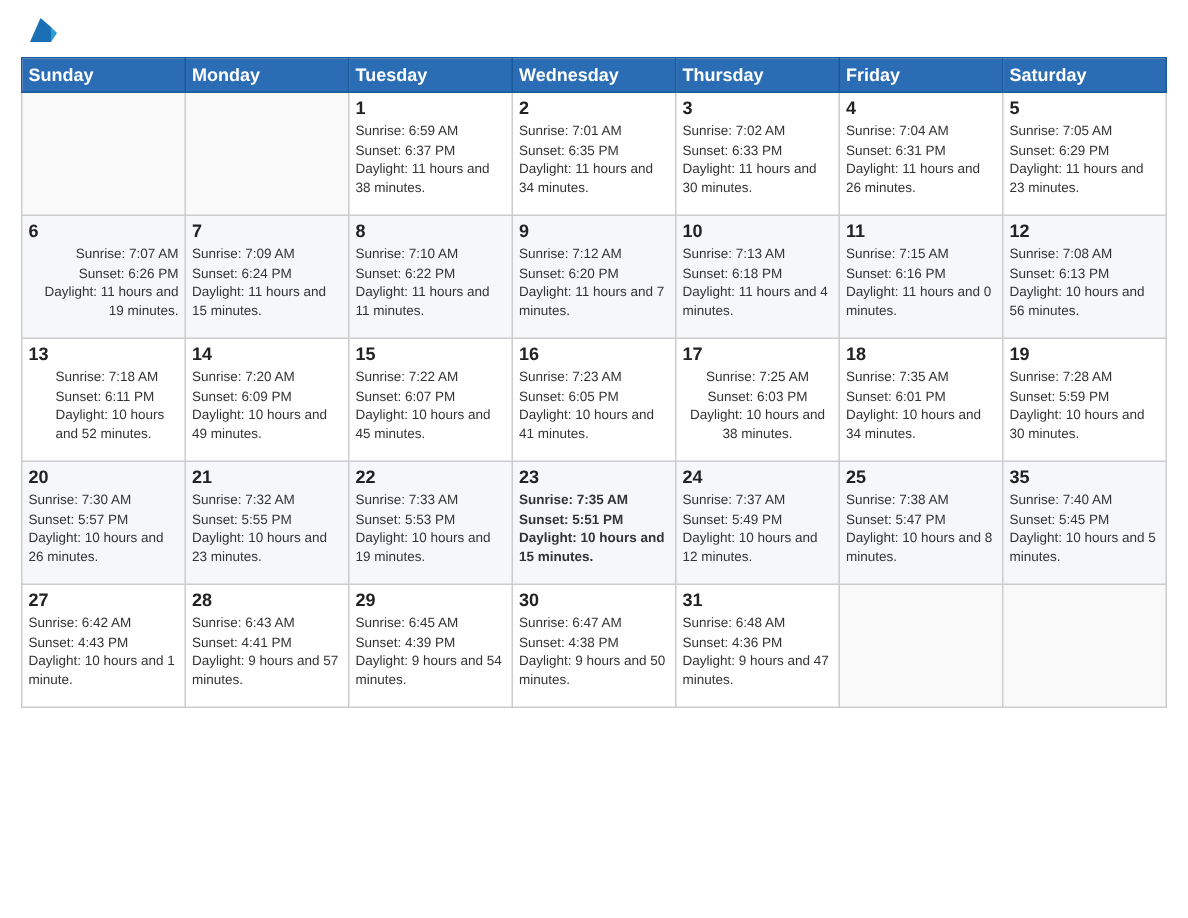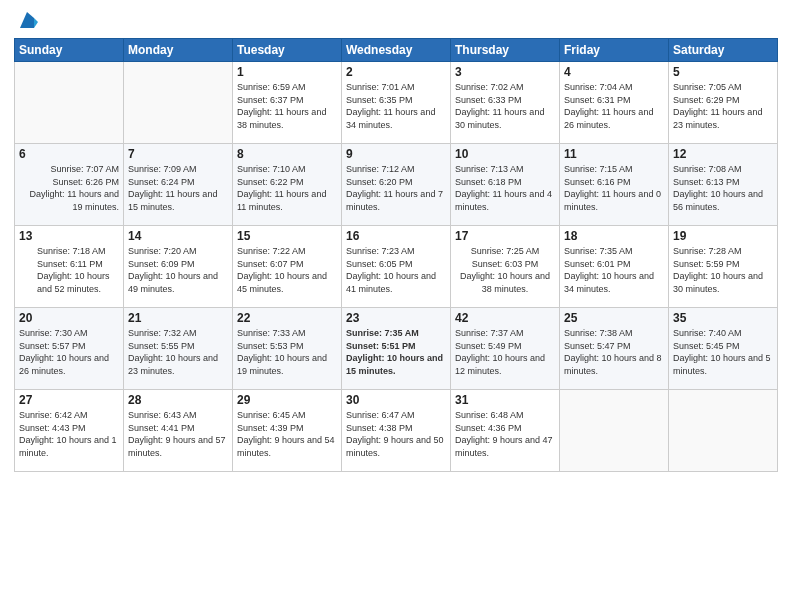--- a/index.html
+++ b/index.html
@@ -266,21 +266,21 @@
 Sunset: 5:53 PM
 Daylight: 10 hours and 19 minutes.</div>
           </td>
           <td>
             <span class="day-number">23</span>
             <div class="day-info" style="white-space: pre-line; font-weight: bold;">Sunrise: 7:35 AM
 Sunset: 5:51 PM
 Daylight: 10 hours and 15 minutes.</div>
           </td>
           <td>
-            <span class="day-number">42</span>
+            <span class="day-number">24</span>
             <div class="day-info" style="white-space: pre-line;">Sunrise: 7:37 AM
 Sunset: 5:49 PM
 Daylight: 10 hours and 12 minutes.</div>
           </td>
           <td>
             <span class="day-number">25</span>
             <div class="day-info" style="white-space: pre-line;">Sunrise: 7:38 AM
 Sunset: 5:47 PM
 Daylight: 10 hours and 8 minutes.</div>
           </td>

